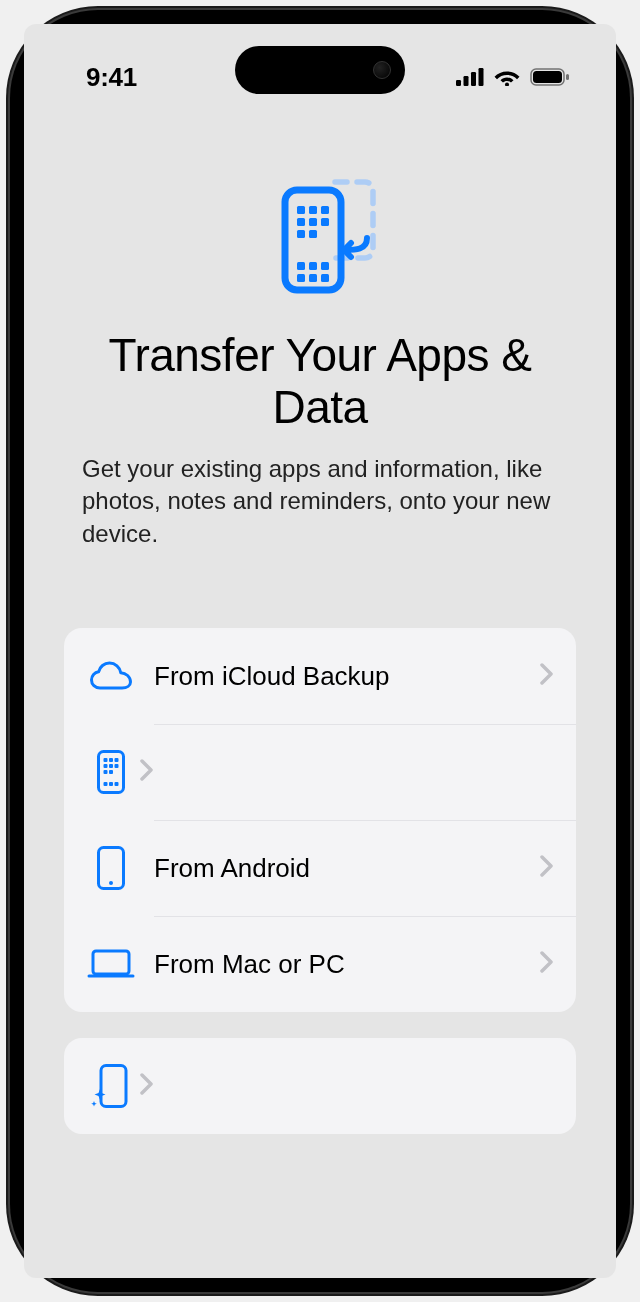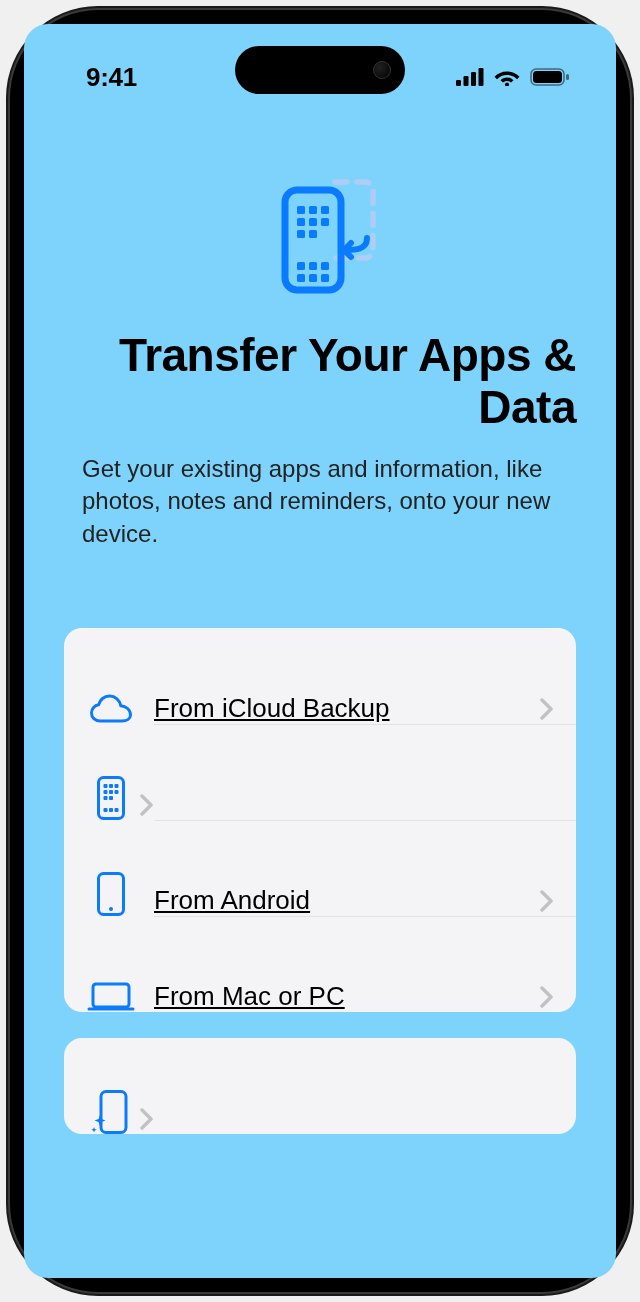--- a/index.html
+++ b/index.html
@@ -16,22 +16,22 @@
       height: 1282px;
       background: #000;
       border-radius: 88px;
       padding: 14px;
       position: relative;
       box-shadow: 0 0 0 2px #3a3a3a, 0 0 0 4px #1a1a1a;
     }
     .phone-screen {
       width: 100%;
       height: 100%;
-      background: #7dd3fc;
-      border-radius: 24px;
+      background: #e5e5e5;
+      border-radius: 12px;
       overflow: hidden;
       position: relative;
     }
     .dynamic-island {
       position: absolute;
       top: 22px;
       left: 50%;
       transform: translateX(-50%);
       width: 170px;
       height: 48px;
@@ -71,50 +71,49 @@
     .content {
       padding: 70px 40px 0 40px;
     }
     .hero-icon {
       display: flex;
       justify-content: center;
       margin-bottom: 28px;
     }
     .title {
       font-size: 46px;
-      font-weight: 700;
+      font-weight: 400;
       letter-spacing: -0.5px;
       line-height: 1.12;
-      text-align: right;
+      text-align: center;
       color: #000;
     }
     .subtitle {
       font-size: 24px;
       font-weight: 400;
       color: #222;
       margin-top: 20px;
       line-height: 1.35;
       padding: 0 18px;
     }
     .option-group {
       background: #f4f4f6;
       border-radius: 18px;
       margin-top: 78px;
     }
     .option-group.secondary {
       margin-top: 26px;
     }
     .option-row {
       display: flex;
-      align-items: flex-end;
+      align-items: center;
       height: 96px;
       padding: 0 22px 0 18px;
       position: relative;
       cursor: pointer;
-      text-decoration: underline;
     }
     .option-row + .option-row::before {
       content: "";
       position: absolute;
       top: 0;
       left: 90px;
       right: 0;
       height: 1px;
       background: #e2e2e6;
     }

